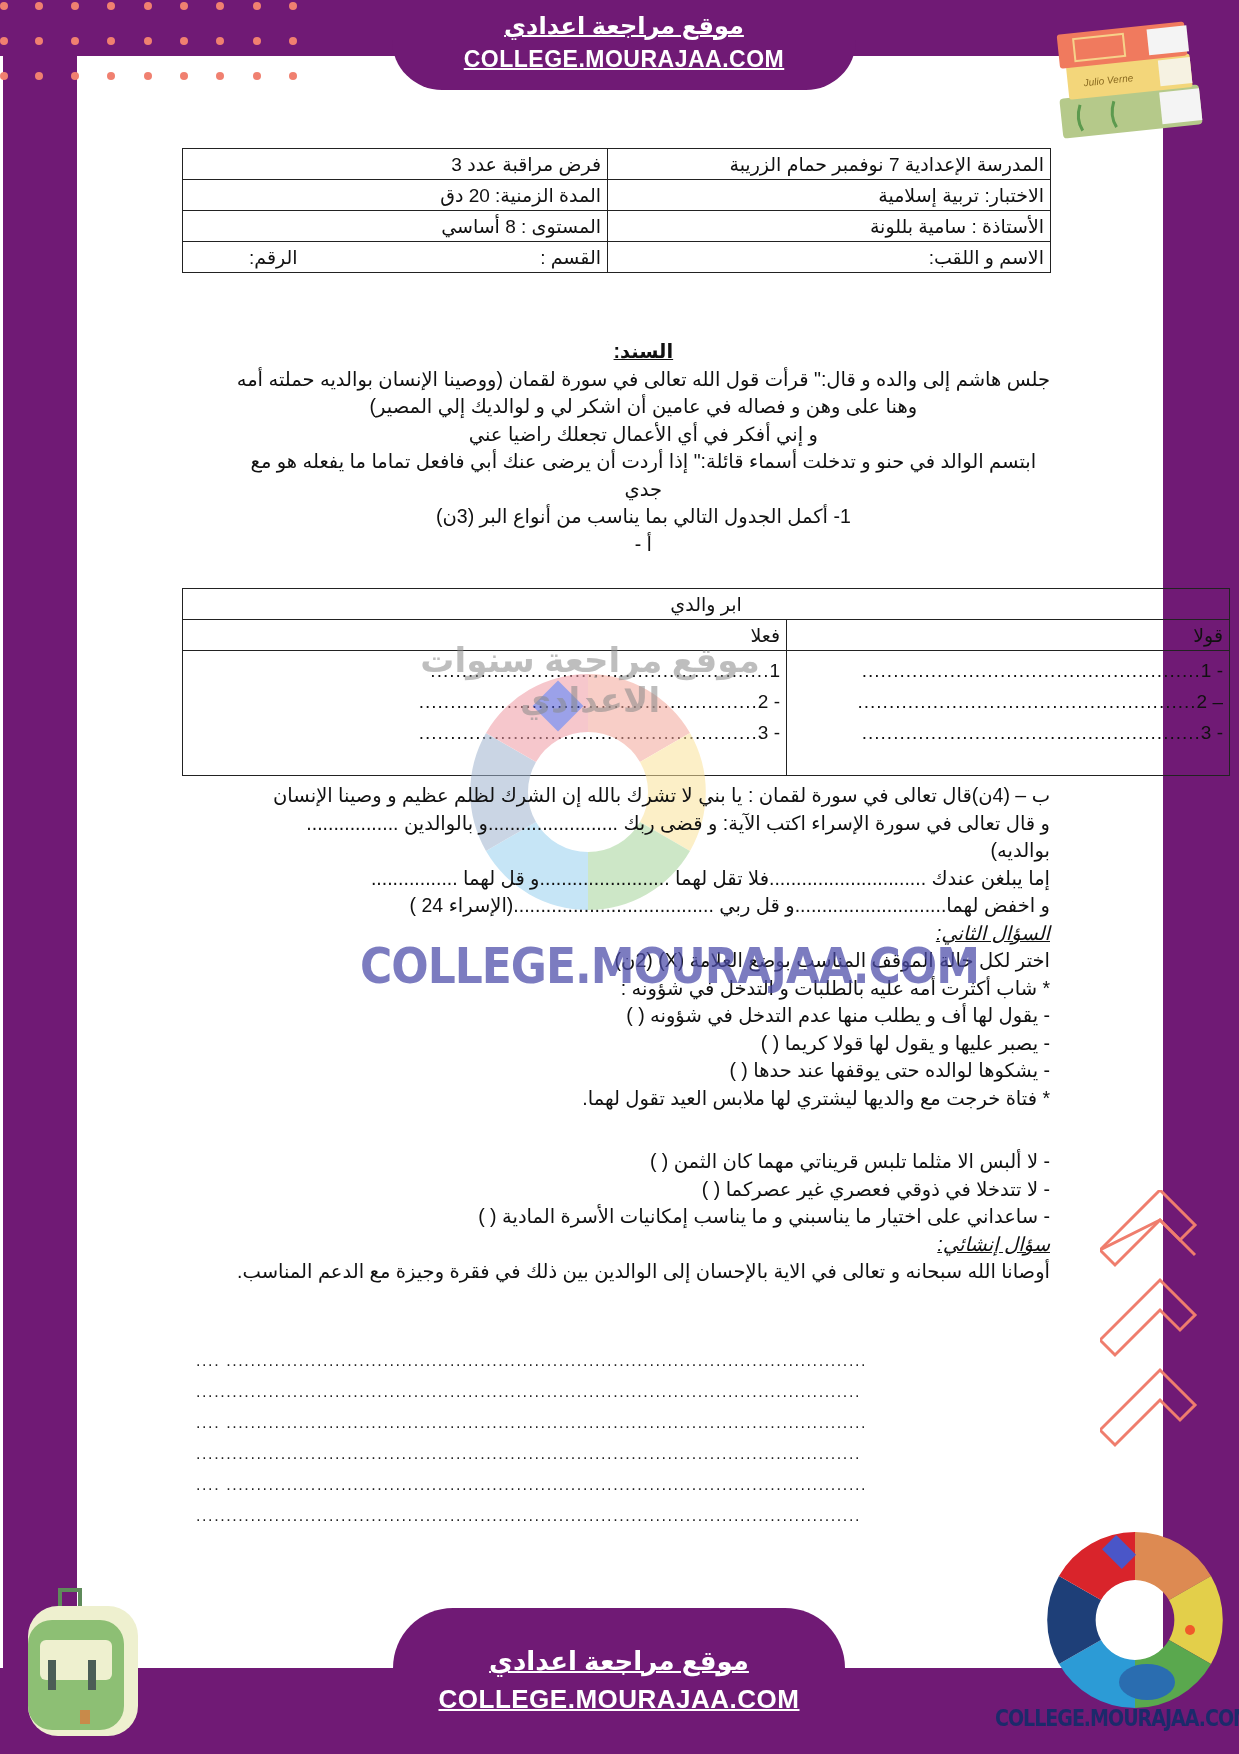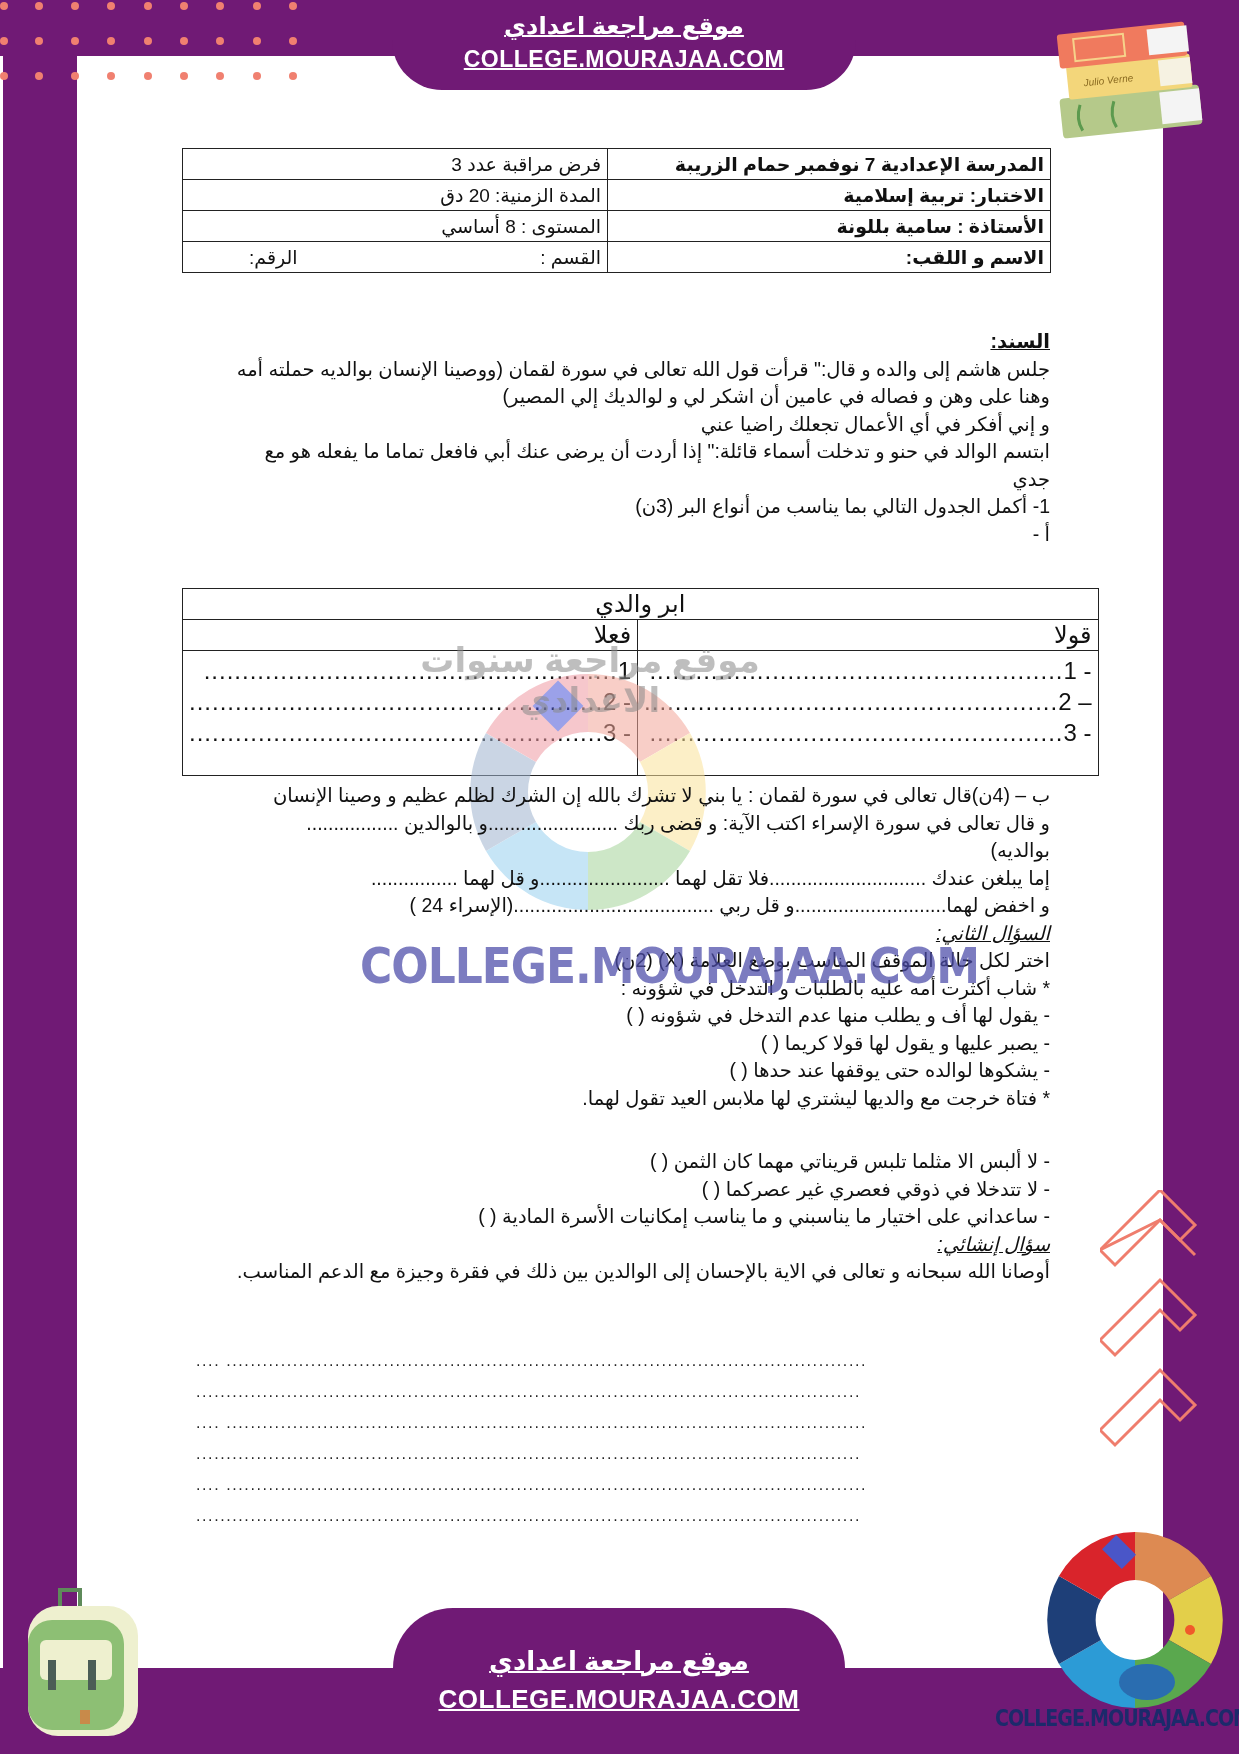--- a/index.html
+++ b/index.html
@@ -55,31 +55,31 @@
   .wm-en {
     position: absolute; left: 360px; top: 940px; width: 520px; text-align: center;
     font-family: "DejaVu Sans", sans-serif; font-weight: bold; font-size: 44px;
     color: #4a4aa8; opacity: 0.72; letter-spacing: -1px; transform: scaleY(1.12);
   }
   table.header {
     position: absolute; left: 182px; top: 148px; width: 869px; border-collapse: collapse;
     direction: rtl; font-size: 19px;
   }
   table.header td { border: 1.5px solid #222; height: 30px; padding: 0 6px; vertical-align: middle; }
-  table.header td.r { width: 430px; font-weight: bold; }
+  table.header td.r { width: 430px; }
   .split { display: flex; justify-content: space-between; }
   .split span:last-child { margin-left: 60px; }
 
   .block { position: absolute; right: 189px; direction: rtl; font-size: 19.5px; line-height: 27.5px; text-align: right; }
   .u { text-decoration: underline; font-weight: bold; }
   .ui { text-decoration: underline; font-style: italic; }
 
   table.bir {
-    position: absolute; left: 182px; top: 588px; width: 869px; border-collapse: collapse;
-    direction: rtl; font-size: 24px;
+    position: absolute; left: 182px; top: 588px; width: 1048px; border-collapse: collapse;
+    direction: rtl; font-size: 19px;
   }
   table.bir td { border: 1.5px solid #222; padding: 0 6px; vertical-align: top; }
   table.bir .title-cell { text-align: center; height: 30px; vertical-align: middle; }
   table.bir .hdr { height: 30px; vertical-align: middle; }
   table.bir .rows { height: 120px; padding-top: 4px; }
   .rowline { height: 31px; line-height: 31px; white-space: nowrap; overflow: hidden; }
   .dotted { letter-spacing: 1px; }
 
   .answer-lines { position: absolute; left: 196px; top: 1345px; width: 854px; direction: ltr; }
   .aline { height: 31px; line-height: 31px; white-space: nowrap; overflow: hidden; font-size: 16px; letter-spacing: 1.6px; color: #222; }
@@ -199,21 +199,21 @@
     <td>
       <div class="split">
         <span>القسم :</span>
         <span>الرقم:</span>
       </div>
     </td>
   </tr>
 </tbody>
   </table>
 
-<div class="block" style="top:328px;">
+<div class="block" style="top:338px;text-align:center;">
   <div class="u">السند:</div>
   <div>جلس هاشم إلى والده و قال:" قرأت قول الله تعالى في سورة لقمان (ووصينا الإنسان بوالديه حملته أمه</div>
   <div>وهنا على وهن و فصاله في عامين أن اشكر لي و لوالديك إلي المصير)</div>
   <div>و إني أفكر في أي الأعمال تجعلك راضيا عني</div>
   <div>ابتسم الوالد في حنو و تدخلت أسماء قائلة:" إذا أردت أن يرضى عنك أبي فافعل تماما ما يفعله هو مع</div>
   <div>جدي</div>
   <div>1- أكمل الجدول التالي بما يناسب من أنواع البر (3ن)</div>
   <div>أ -</div>
 </div>
 

